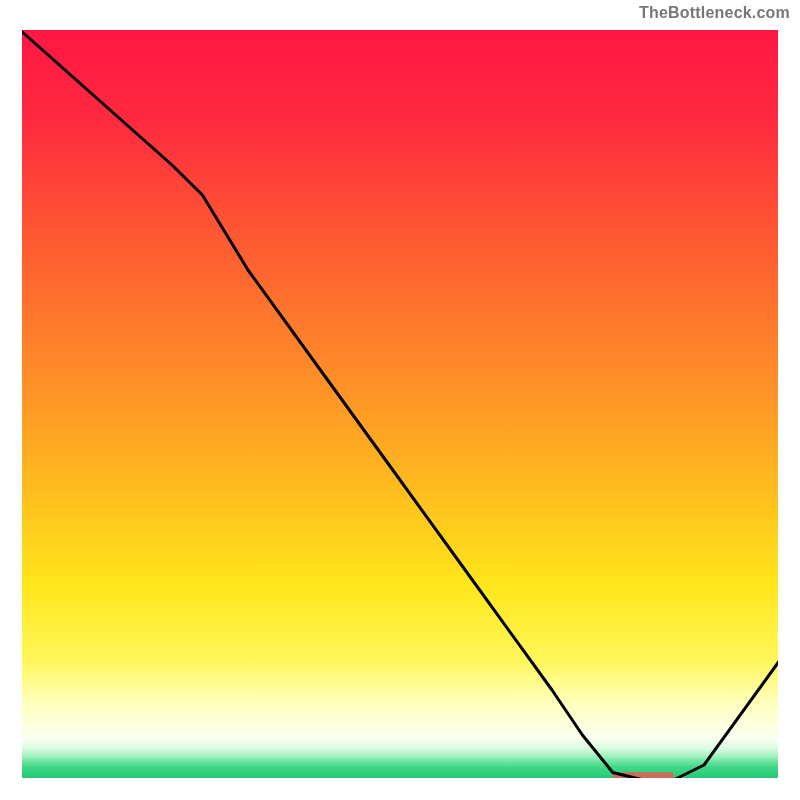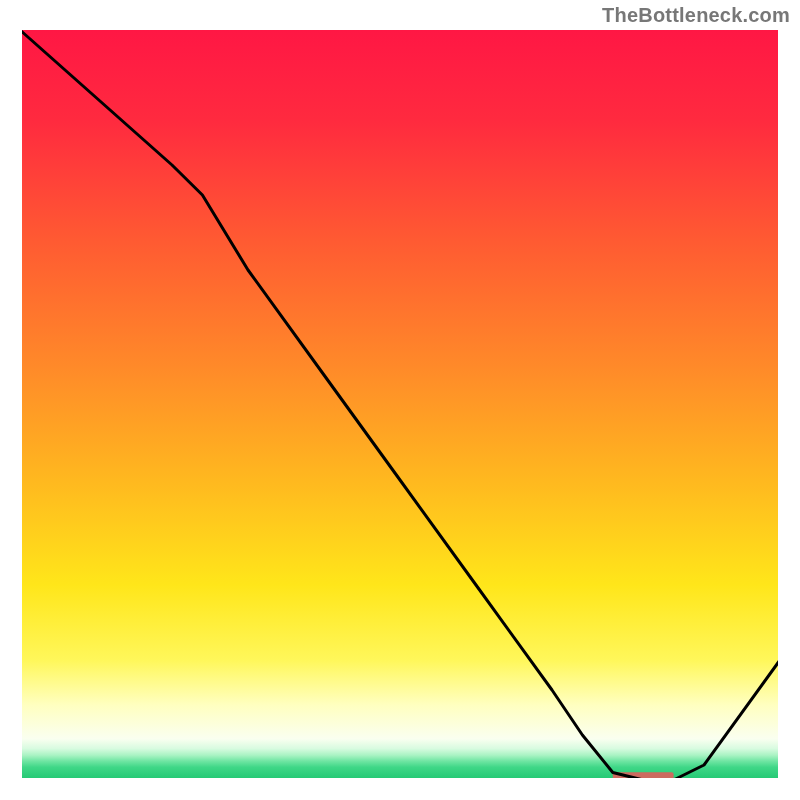--- a/index.html
+++ b/index.html
@@ -13,21 +13,21 @@
   }
   .stage {
     position: relative;
     width: 800px;
     height: 800px;
   }
   .watermark {
     position: absolute;
     top: 4px;
     right: 10px;
-    font-size: 20px;
+    font-size: 16px;
     font-weight: 600;
     color: #777;
     letter-spacing: 0.2px;
   }
   svg {
     display: block;
   }
 </style>
 </head>
 <body>

